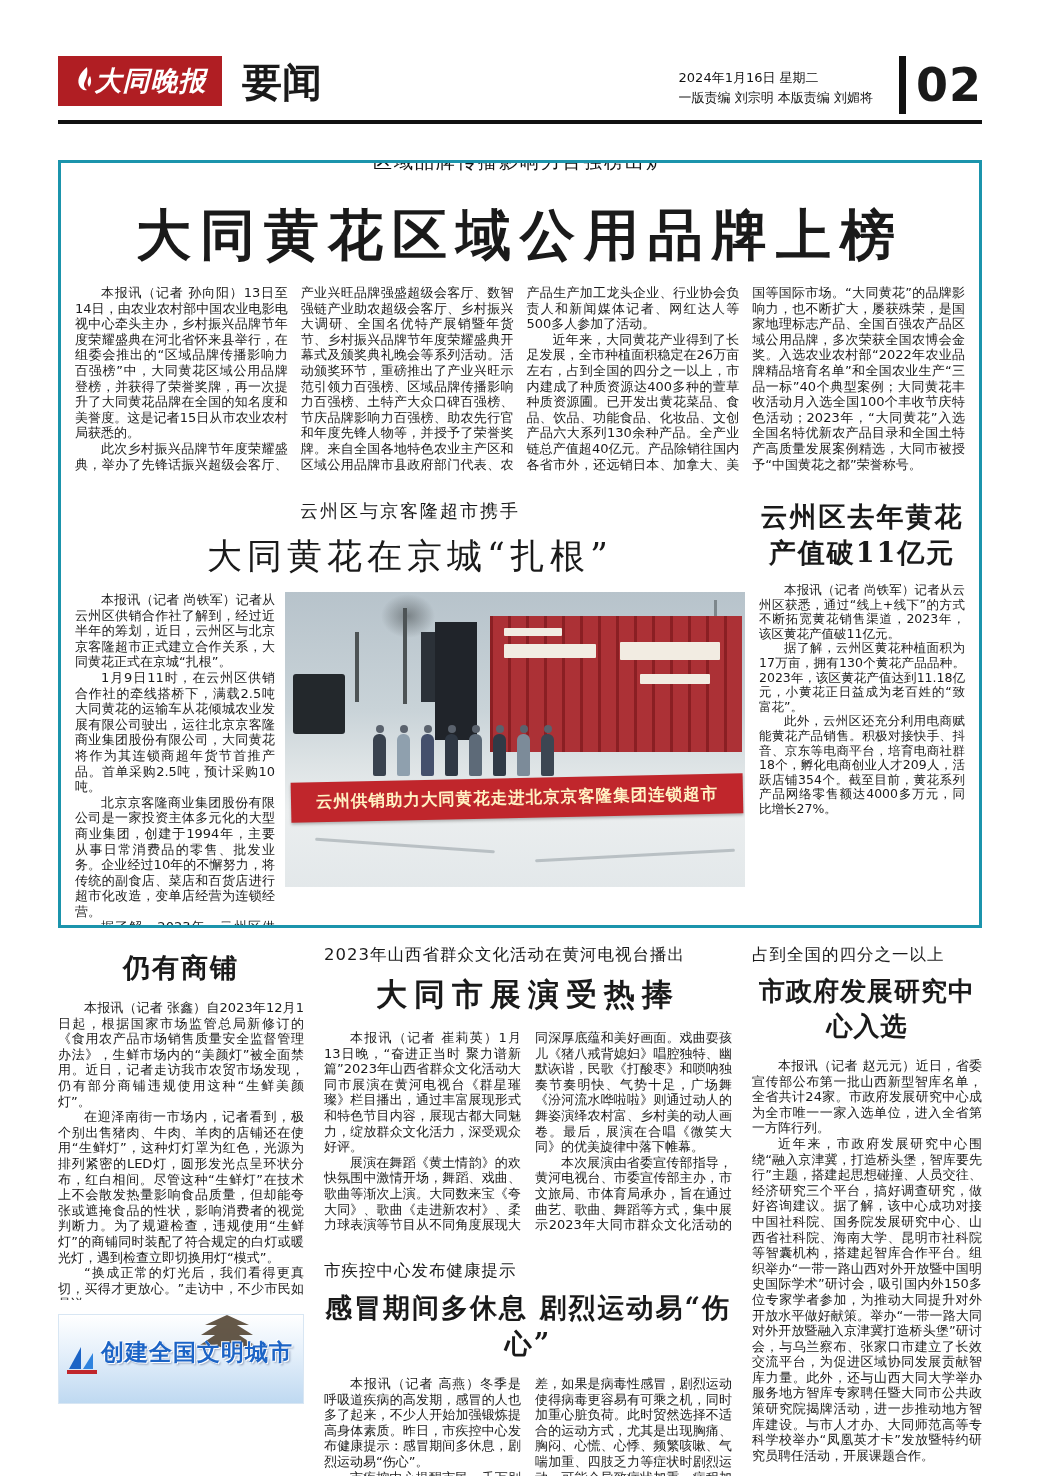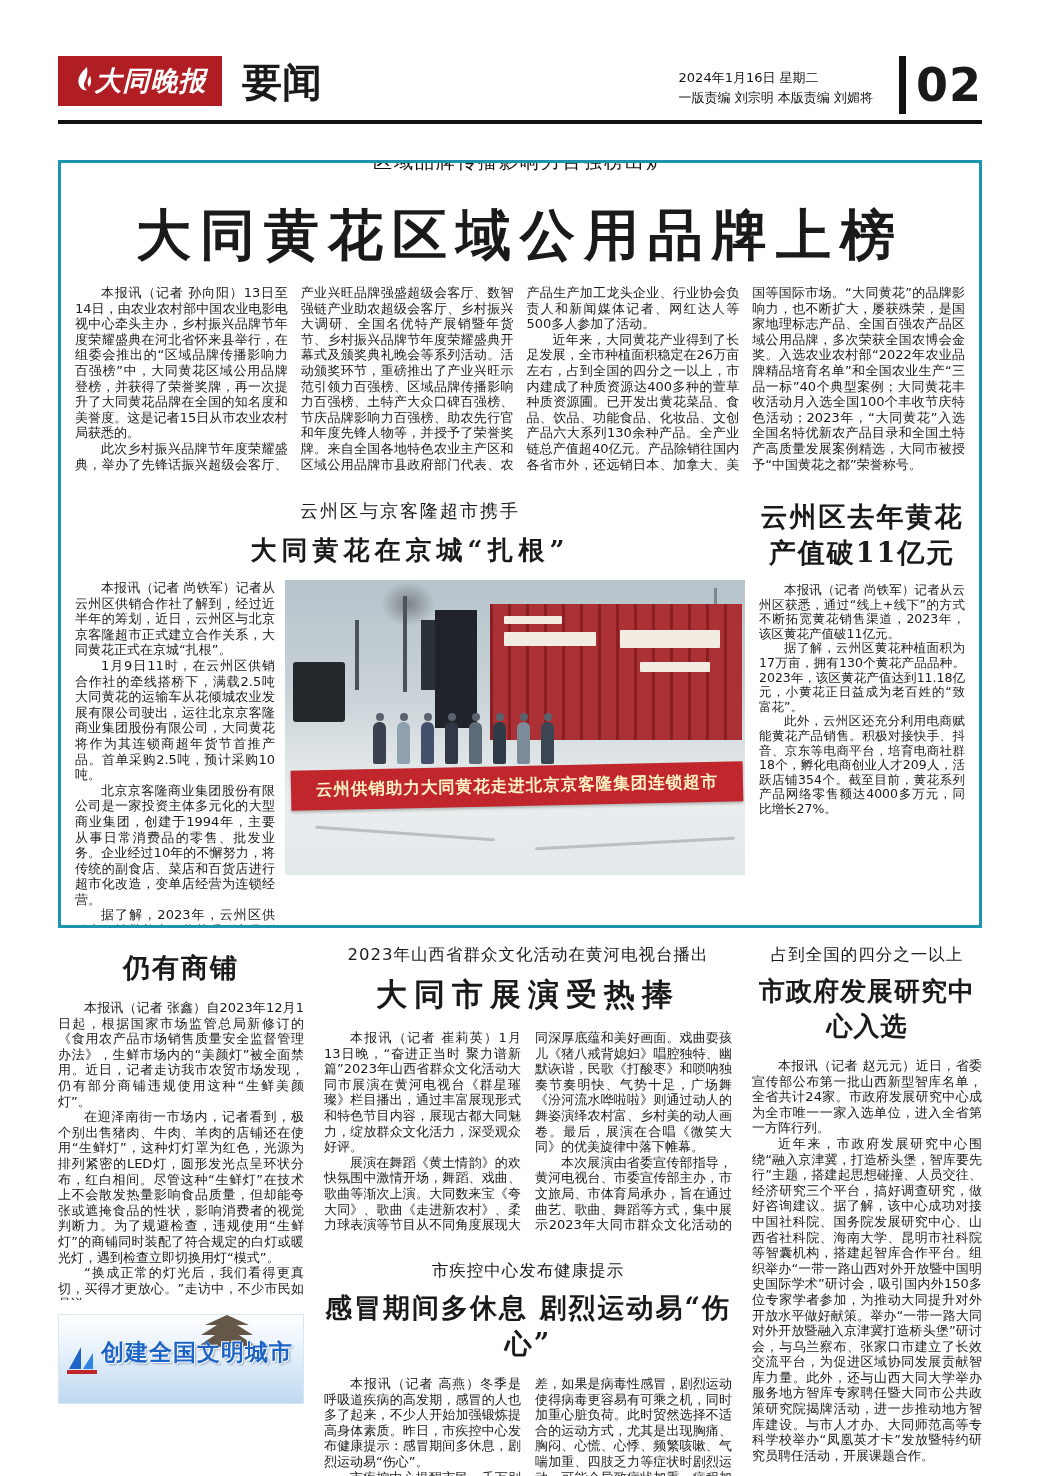--- a/index.html
+++ b/index.html
@@ -38,21 +38,21 @@
     text-align:center; font-size:55px; font-weight:900; letter-spacing:9px;
     line-height:64px; margin:6px 0 18px 0; font-family:"DejaVu Serif","Liberation Serif",serif;
   }
   .body { font-size:13px; line-height:15.6px; text-align:justify; }
   .body p { margin:0; text-indent:2em; text-align:justify; }
   .lead-cols { column-count:4; column-gap:13px; height:202px; overflow:hidden; margin-bottom:10px; }
 
   .sub-area { display:grid; grid-template-columns:1fr 206px; gap:14px; margin-top:6px; }
   .sub-kicker { text-align:center; font-size:18px; letter-spacing:2px; margin-top:2px; }
   .sub-headline {
-    text-align:center; font-size:26px; font-weight:700; letter-spacing:5px;
+    text-align:center; font-size:35px; font-weight:400; letter-spacing:5px;
     margin:10px 0 12px 0; font-family:"DejaVu Serif","Liberation Serif",serif;
   }
   .sub-row { display:flex; gap:10px; }
   .sub-text { width:200px; flex:none; height:352px; overflow:hidden; }
 
   .side-art .side-headline {
     text-align:center; font-size:27px; font-weight:900; line-height:36px;
     margin:2px 0 12px 0; letter-spacing:2px; font-family:"DejaVu Serif","Liberation Serif",serif;
   }
   .side-body { font-size:12.5px; line-height:14.6px; height:392px; overflow:hidden; }
@@ -80,21 +80,21 @@
   .slogan-strip {
     position:absolute; left:6px; top:186px; width:452px; height:40px; background:#c0262c;
     transform:rotate(-1.2deg); display:flex; align-items:center; justify-content:center;
     box-shadow:0 2px 3px rgba(0,0,0,.25);
   }
   .slogan-strip span { color:#fff3c4; font-size:16.5px; font-weight:bold; letter-spacing:1px; white-space:nowrap; }
   .track { position:absolute; height:3px; background:rgba(140,150,155,.5); border-radius:2px; }
 
   
   .bottom { display:grid; grid-template-columns:246px 1fr 230px; gap:20px; margin-top:16px; }
-  .b-kicker { text-align:center; font-size:16.5px; letter-spacing:1px; margin-bottom:8px; }
+  .b-kicker { text-align:left; font-size:16.5px; letter-spacing:1px; margin-bottom:8px; }
   .b-headline { text-align:center; font-weight:900; font-family:"DejaVu Serif","Liberation Serif",serif; }
   .fresh-headline { font-size:27px; line-height:36px; margin:6px 0 14px 0; letter-spacing:2px; }
   .show-headline { font-size:31px; letter-spacing:7px; margin:2px 0 14px 0; }
   .health-headline { font-size:27px; letter-spacing:2px; margin:2px 0 14px 0; }
   .think-headline { font-size:26px; letter-spacing:1px; margin:2px 0 14px 0; }
   .two-col { column-count:2; column-gap:14px; overflow:hidden; }
   .show-body { height:212px; }
   .health-body { height:152px; }
   .fresh-body { height:300px; overflow:hidden; }
   .think-body { height:440px; overflow:hidden; }

